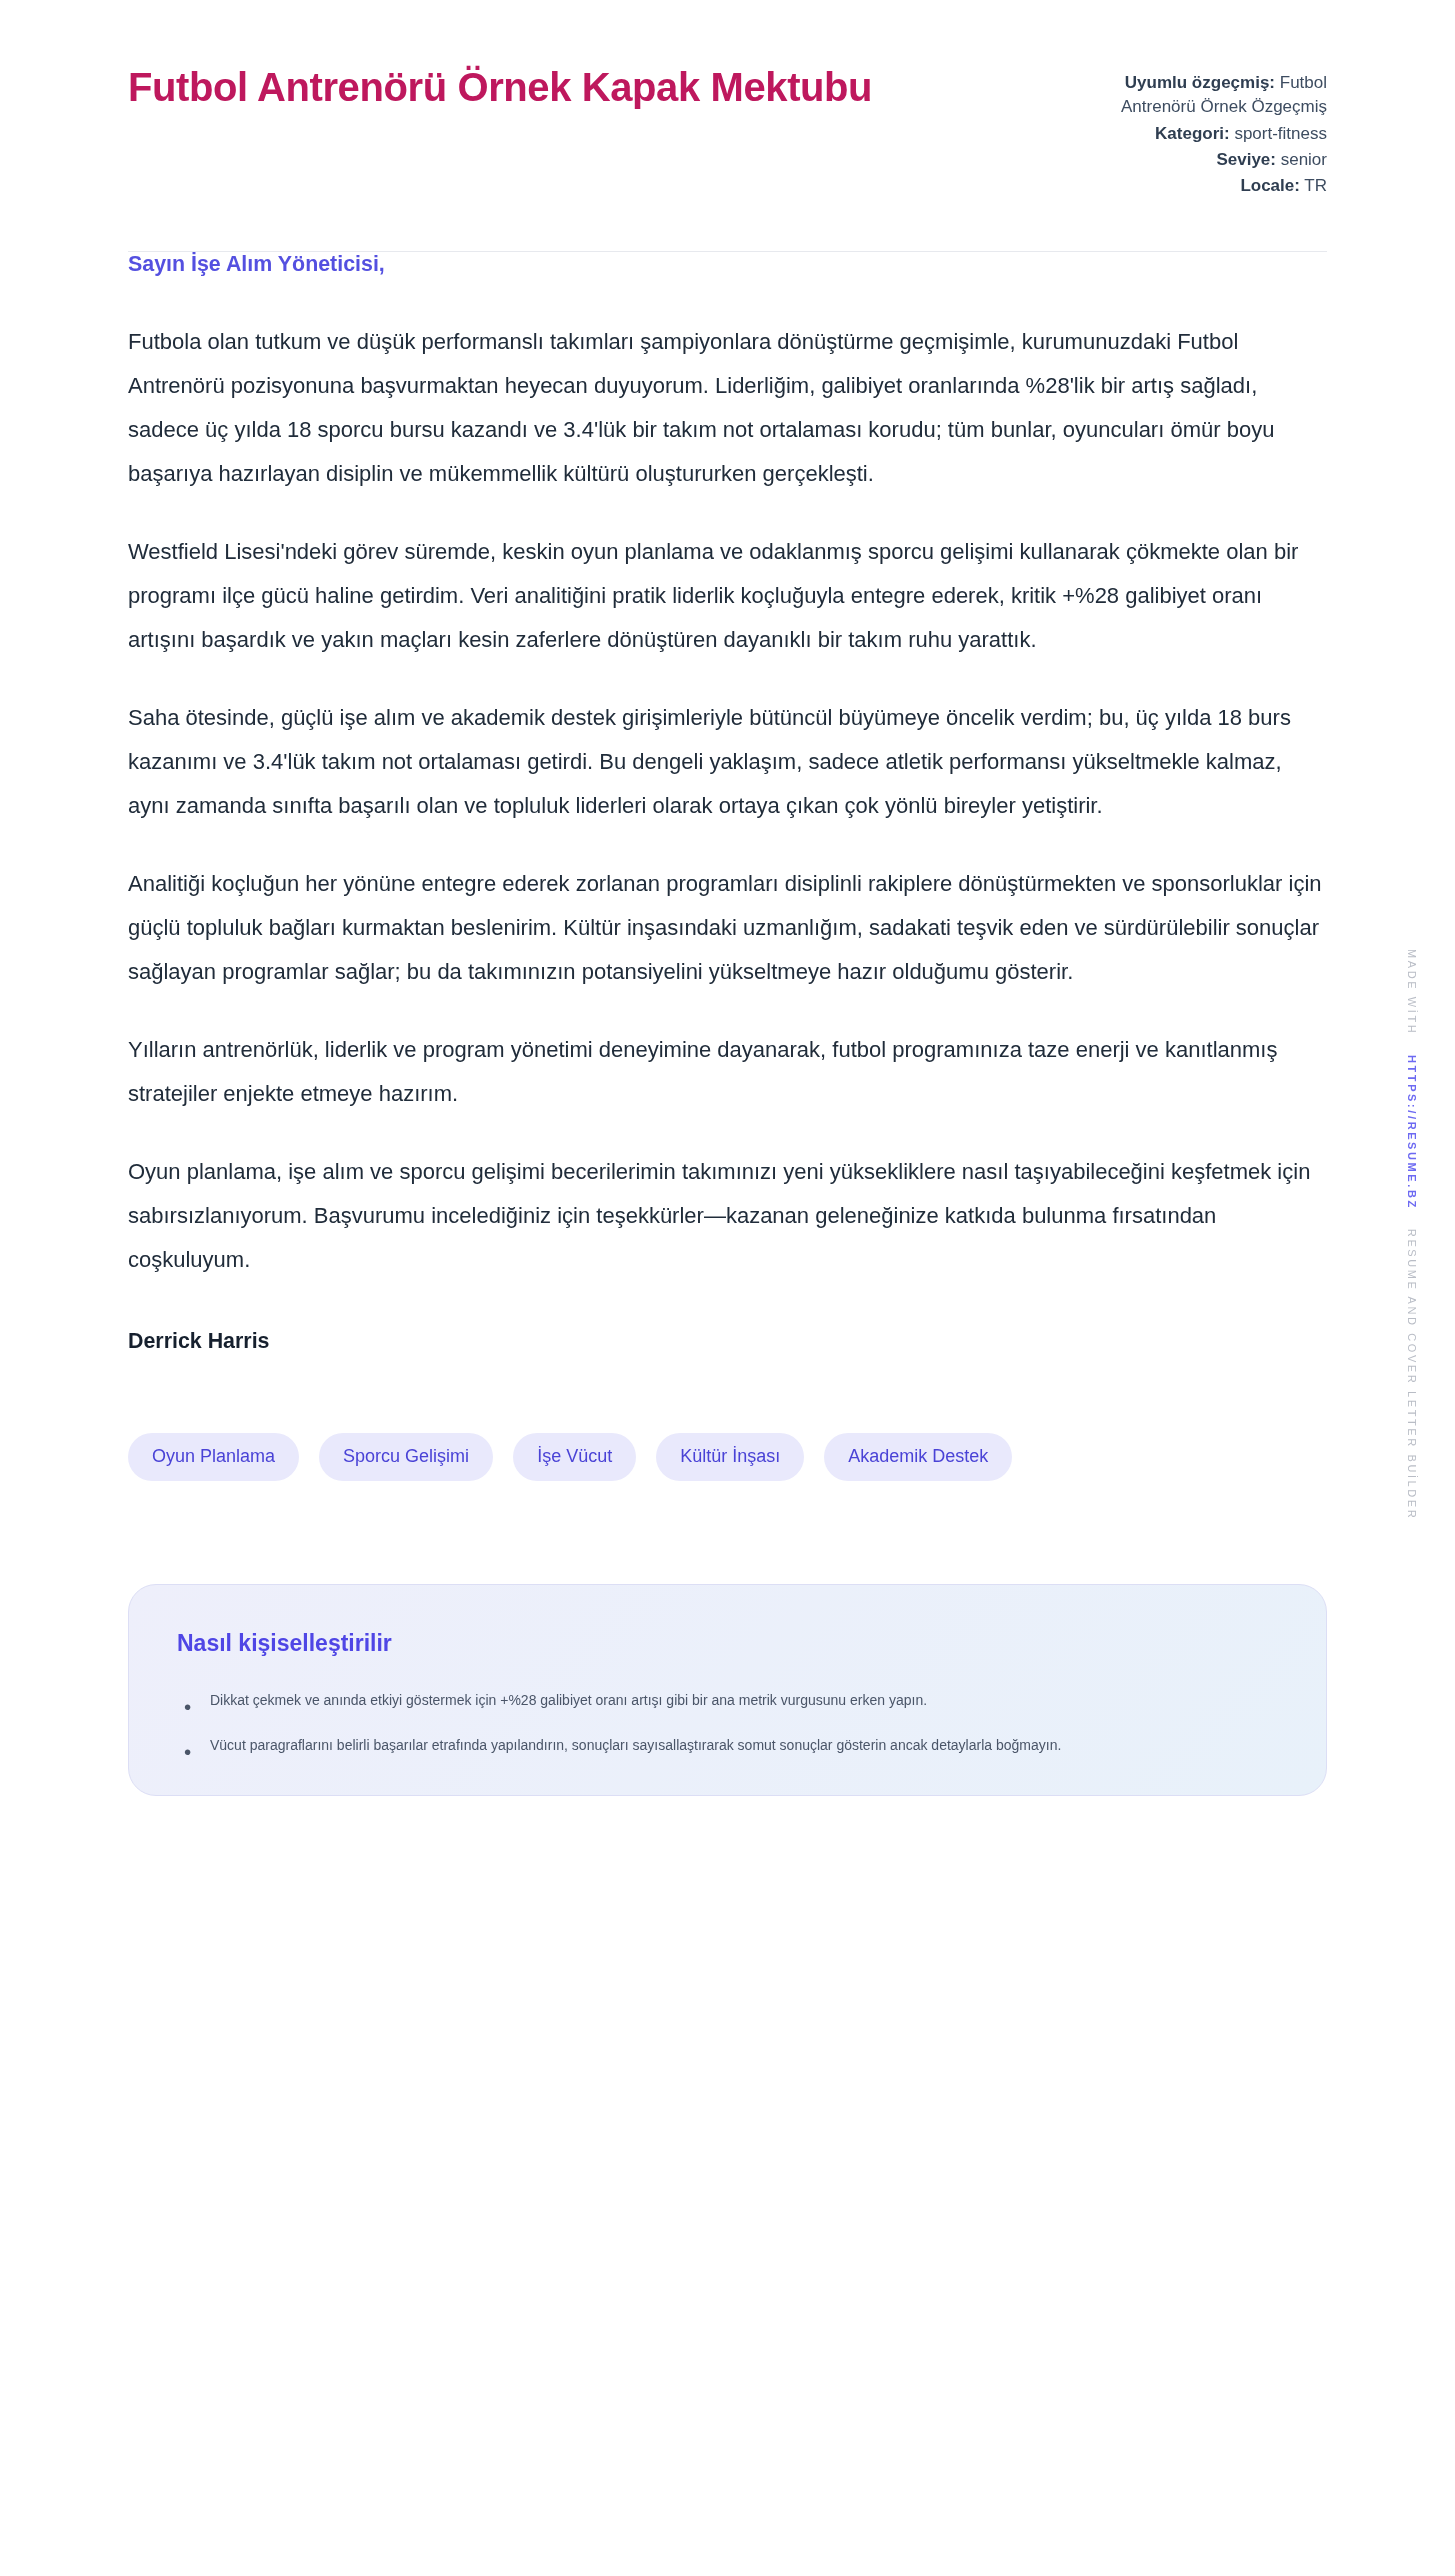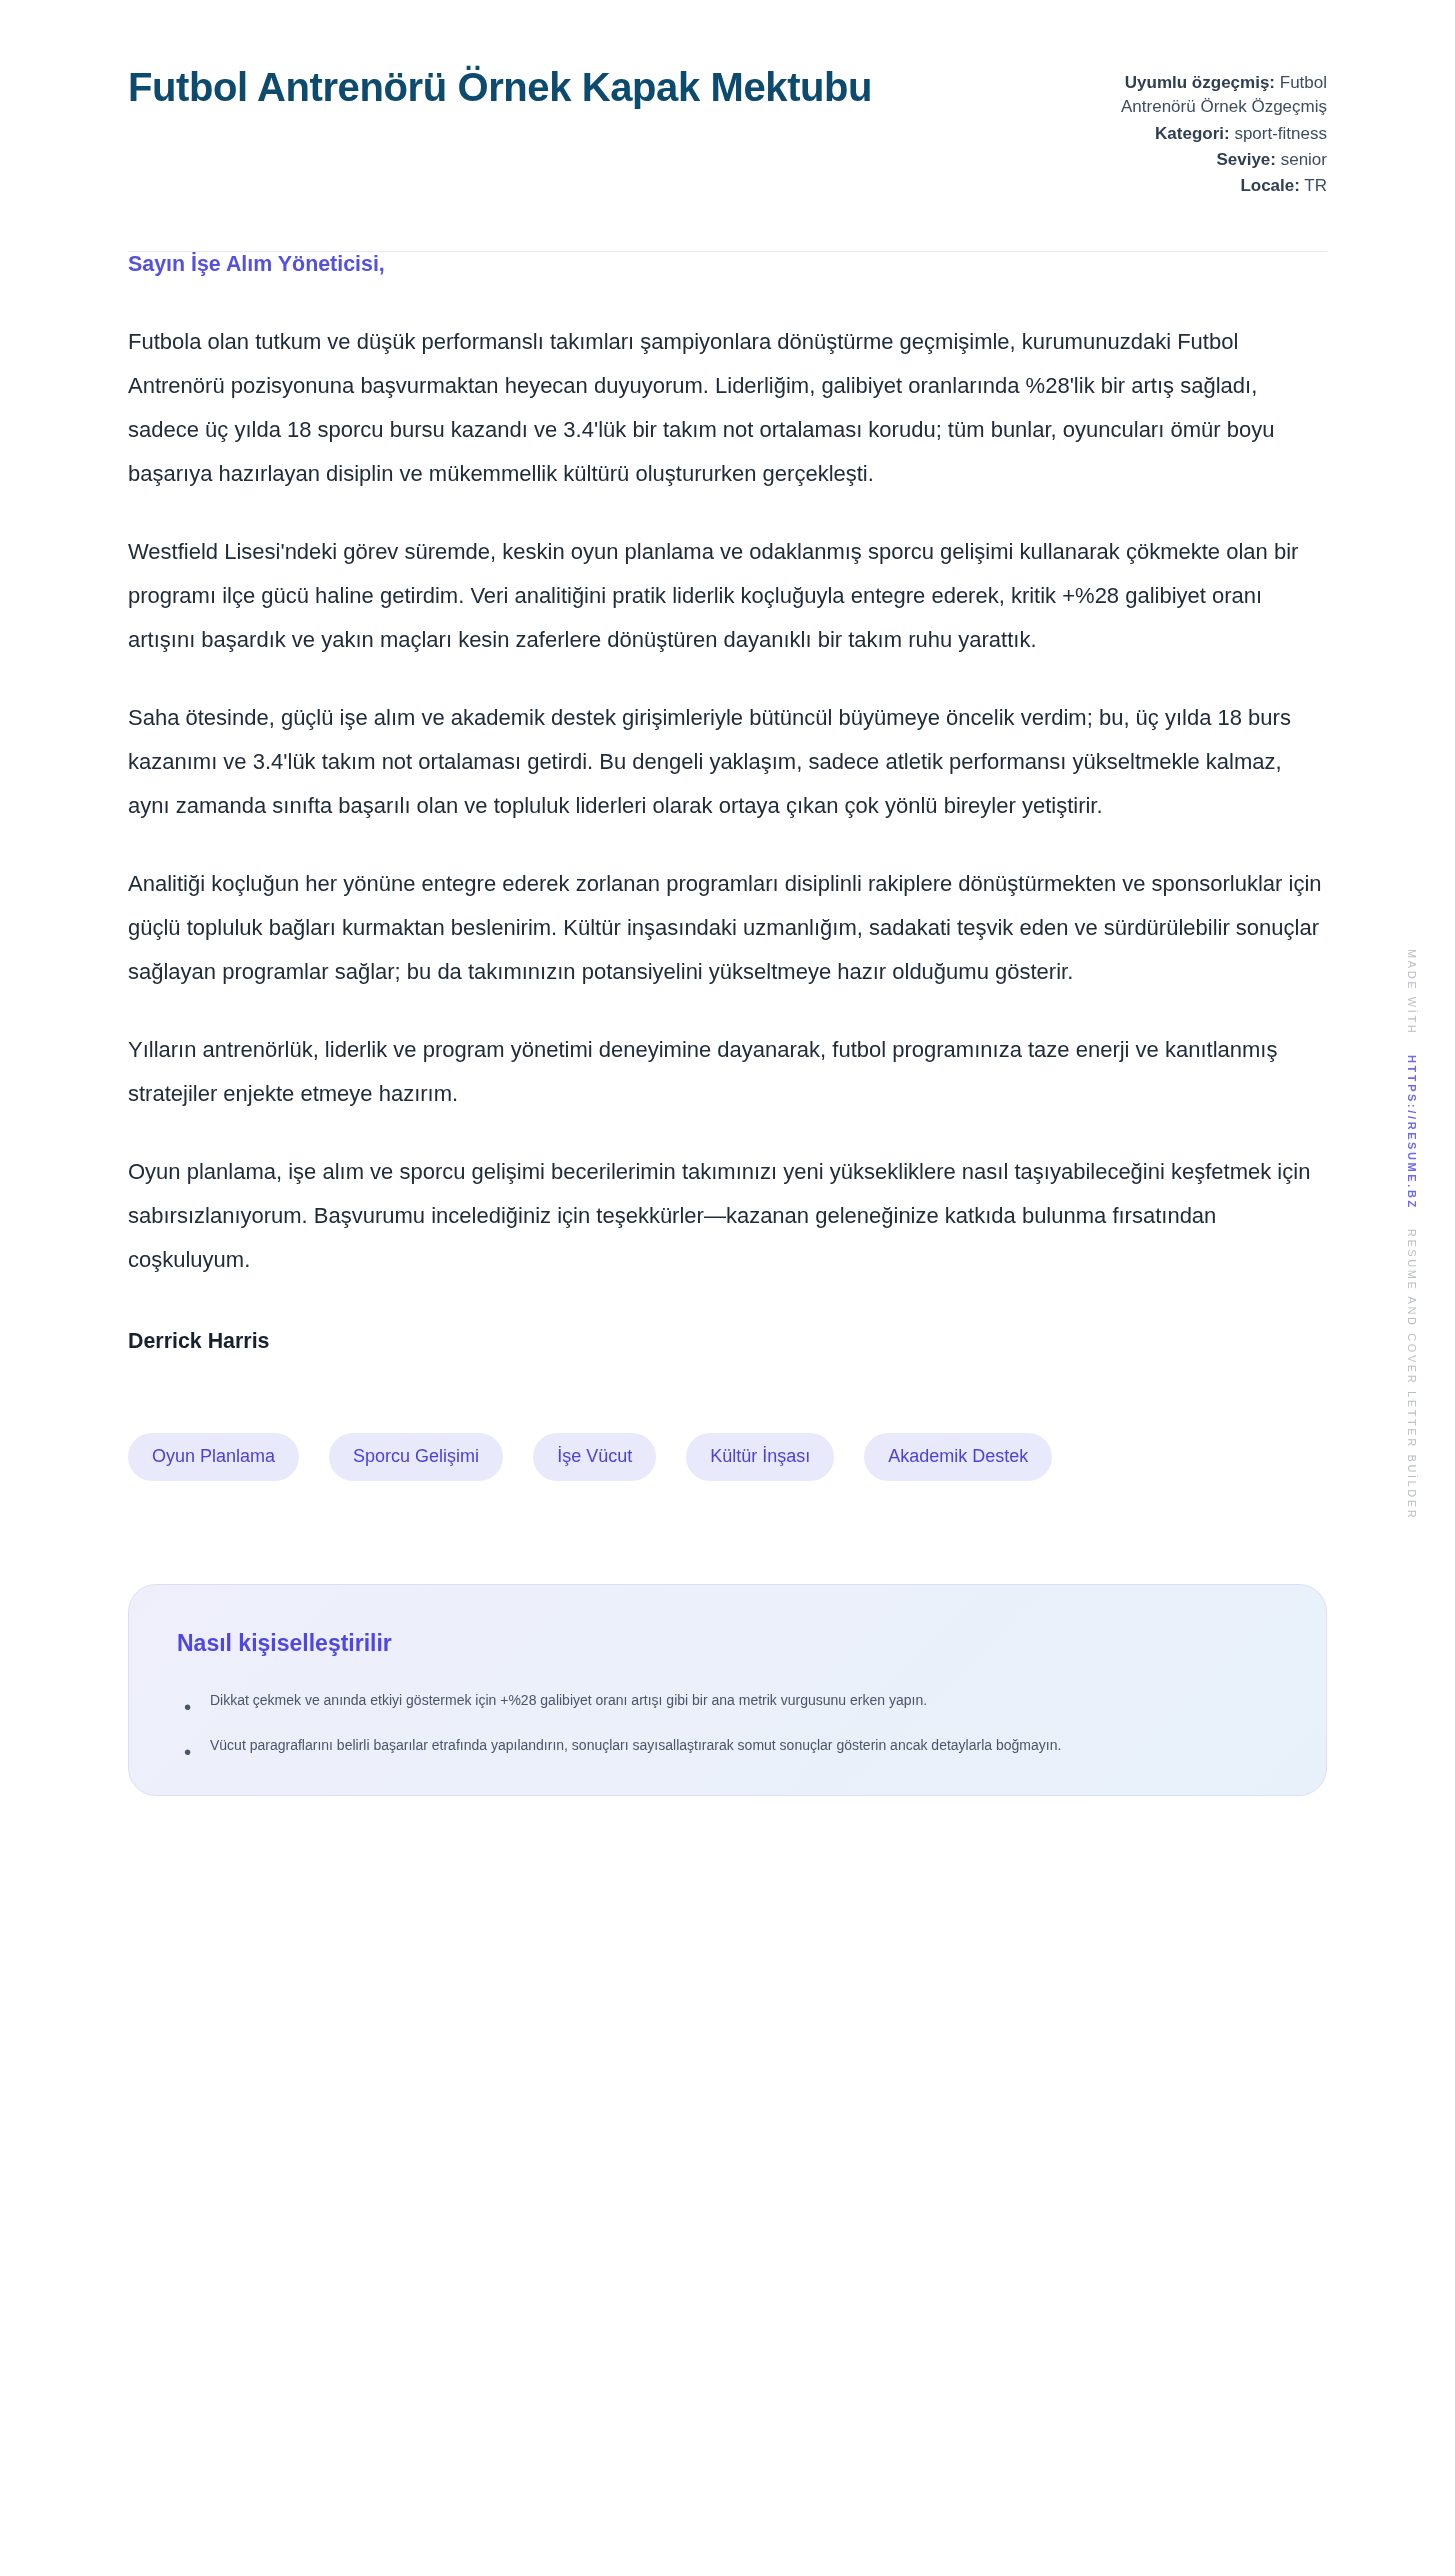--- a/index.html
+++ b/index.html
@@ -10,21 +10,21 @@
     font-family: "Liberation Sans", "DejaVu Sans", sans-serif;
     color: #1f2937;
   }
   .container { width: 1199px; margin-left: 128px; padding-top: 62px; }
 
   
   .header { display: flex; justify-content: space-between; align-items: flex-start; }
   .header-left { width: 754px; }
   .page-title {
     font-size: 40px; line-height: 1.28; font-weight: 700;
-    color: #0c4a6e; letter-spacing: -0.4px;
+    color: #be185d; letter-spacing: -0.4px;
   }
   .page-subtitle {
     margin-top: 13.7px; max-width: 685px;
     font-size: 20.6px; line-height: 1.6; font-weight: 700; color: #3b4a5c;
   }
   .header-meta {
     width: 248px; text-align: right; padding-top: 8.6px;
     font-size: 17px; line-height: 1.45; color: #3d4c60;
   }
   .meta-entry { margin-bottom: 1.7px; }
@@ -34,21 +34,21 @@
 
   
   .letter { }
   .greeting { font-size: 21.4px; font-weight: 700; color: #5450e0; margin-bottom: 43px; }
   .para { font-size: 22px; line-height: 2.0; color: #202c3a; margin-bottom: 34px; }
 
   .sig-name { margin-top: 47px; font-size: 21.4px; font-weight: 700; color: #16202e; }
   .sig-title { margin-top: 19px; font-size: 21.4px; color: #34424f; }
 
   
-  .tags { margin-top: 79px; display: flex; gap: 30px; flex-wrap: wrap; }
+  .tags { margin-top: 79px; display: flex; gap: 20px; flex-wrap: wrap; }
   .tag {
     display: inline-block; background: #e9e9fc; color: #4a43d6;
     font-size: 18px; font-weight: 500; padding: 13.7px 24px;
     border-radius: 856px; cursor: default;
   }
 
   
   .tips-box {
     margin-top: 103px;
     background: linear-gradient(135deg, #eeeffb 0%, #e8f1fa 100%);

